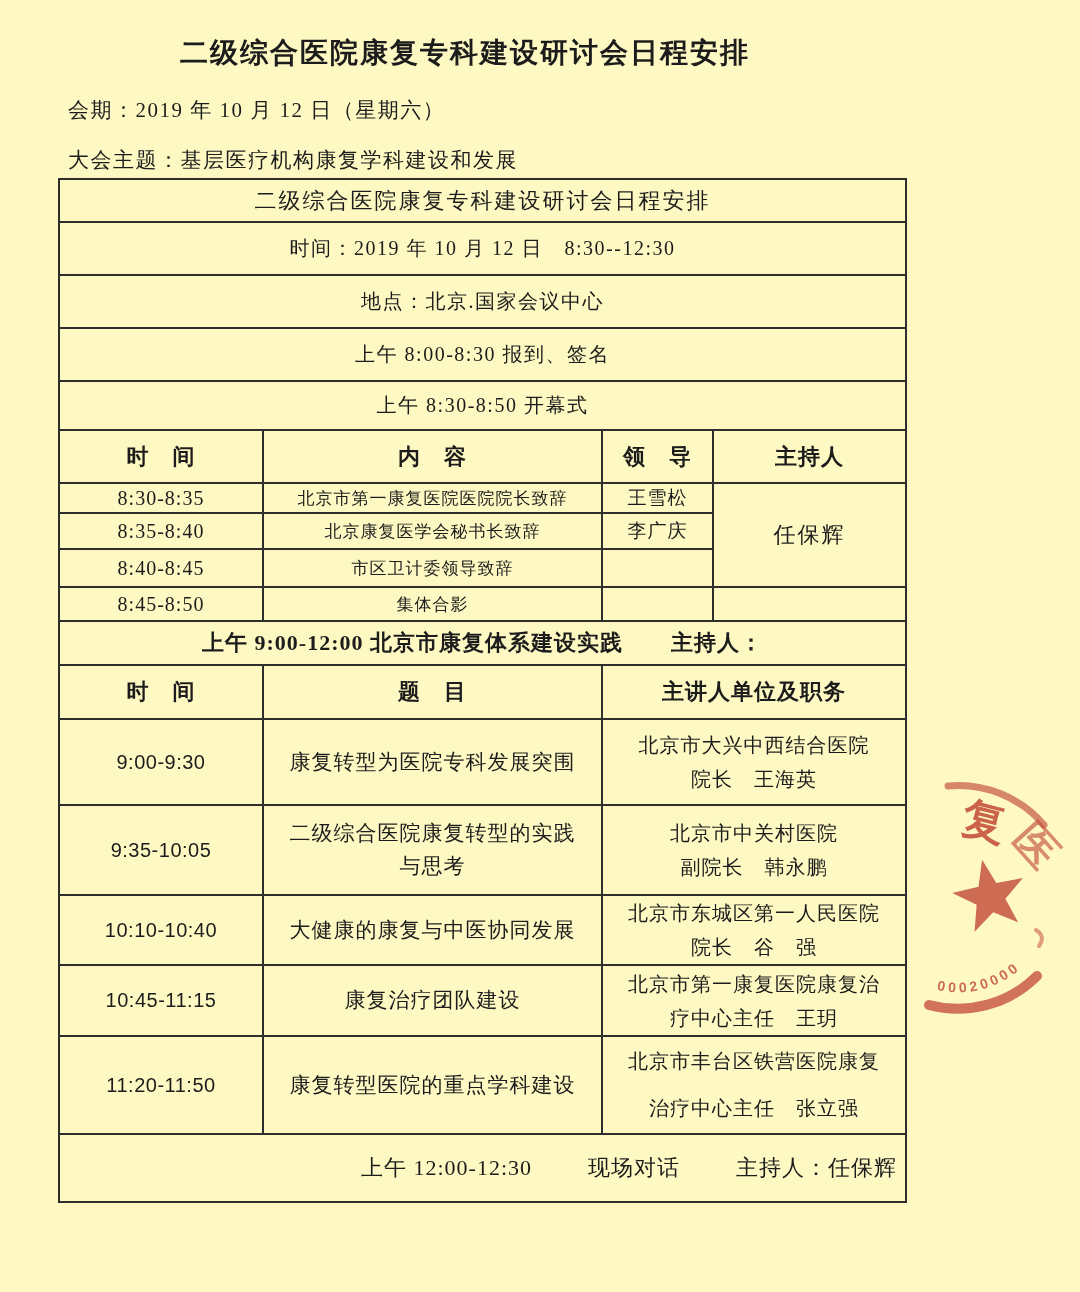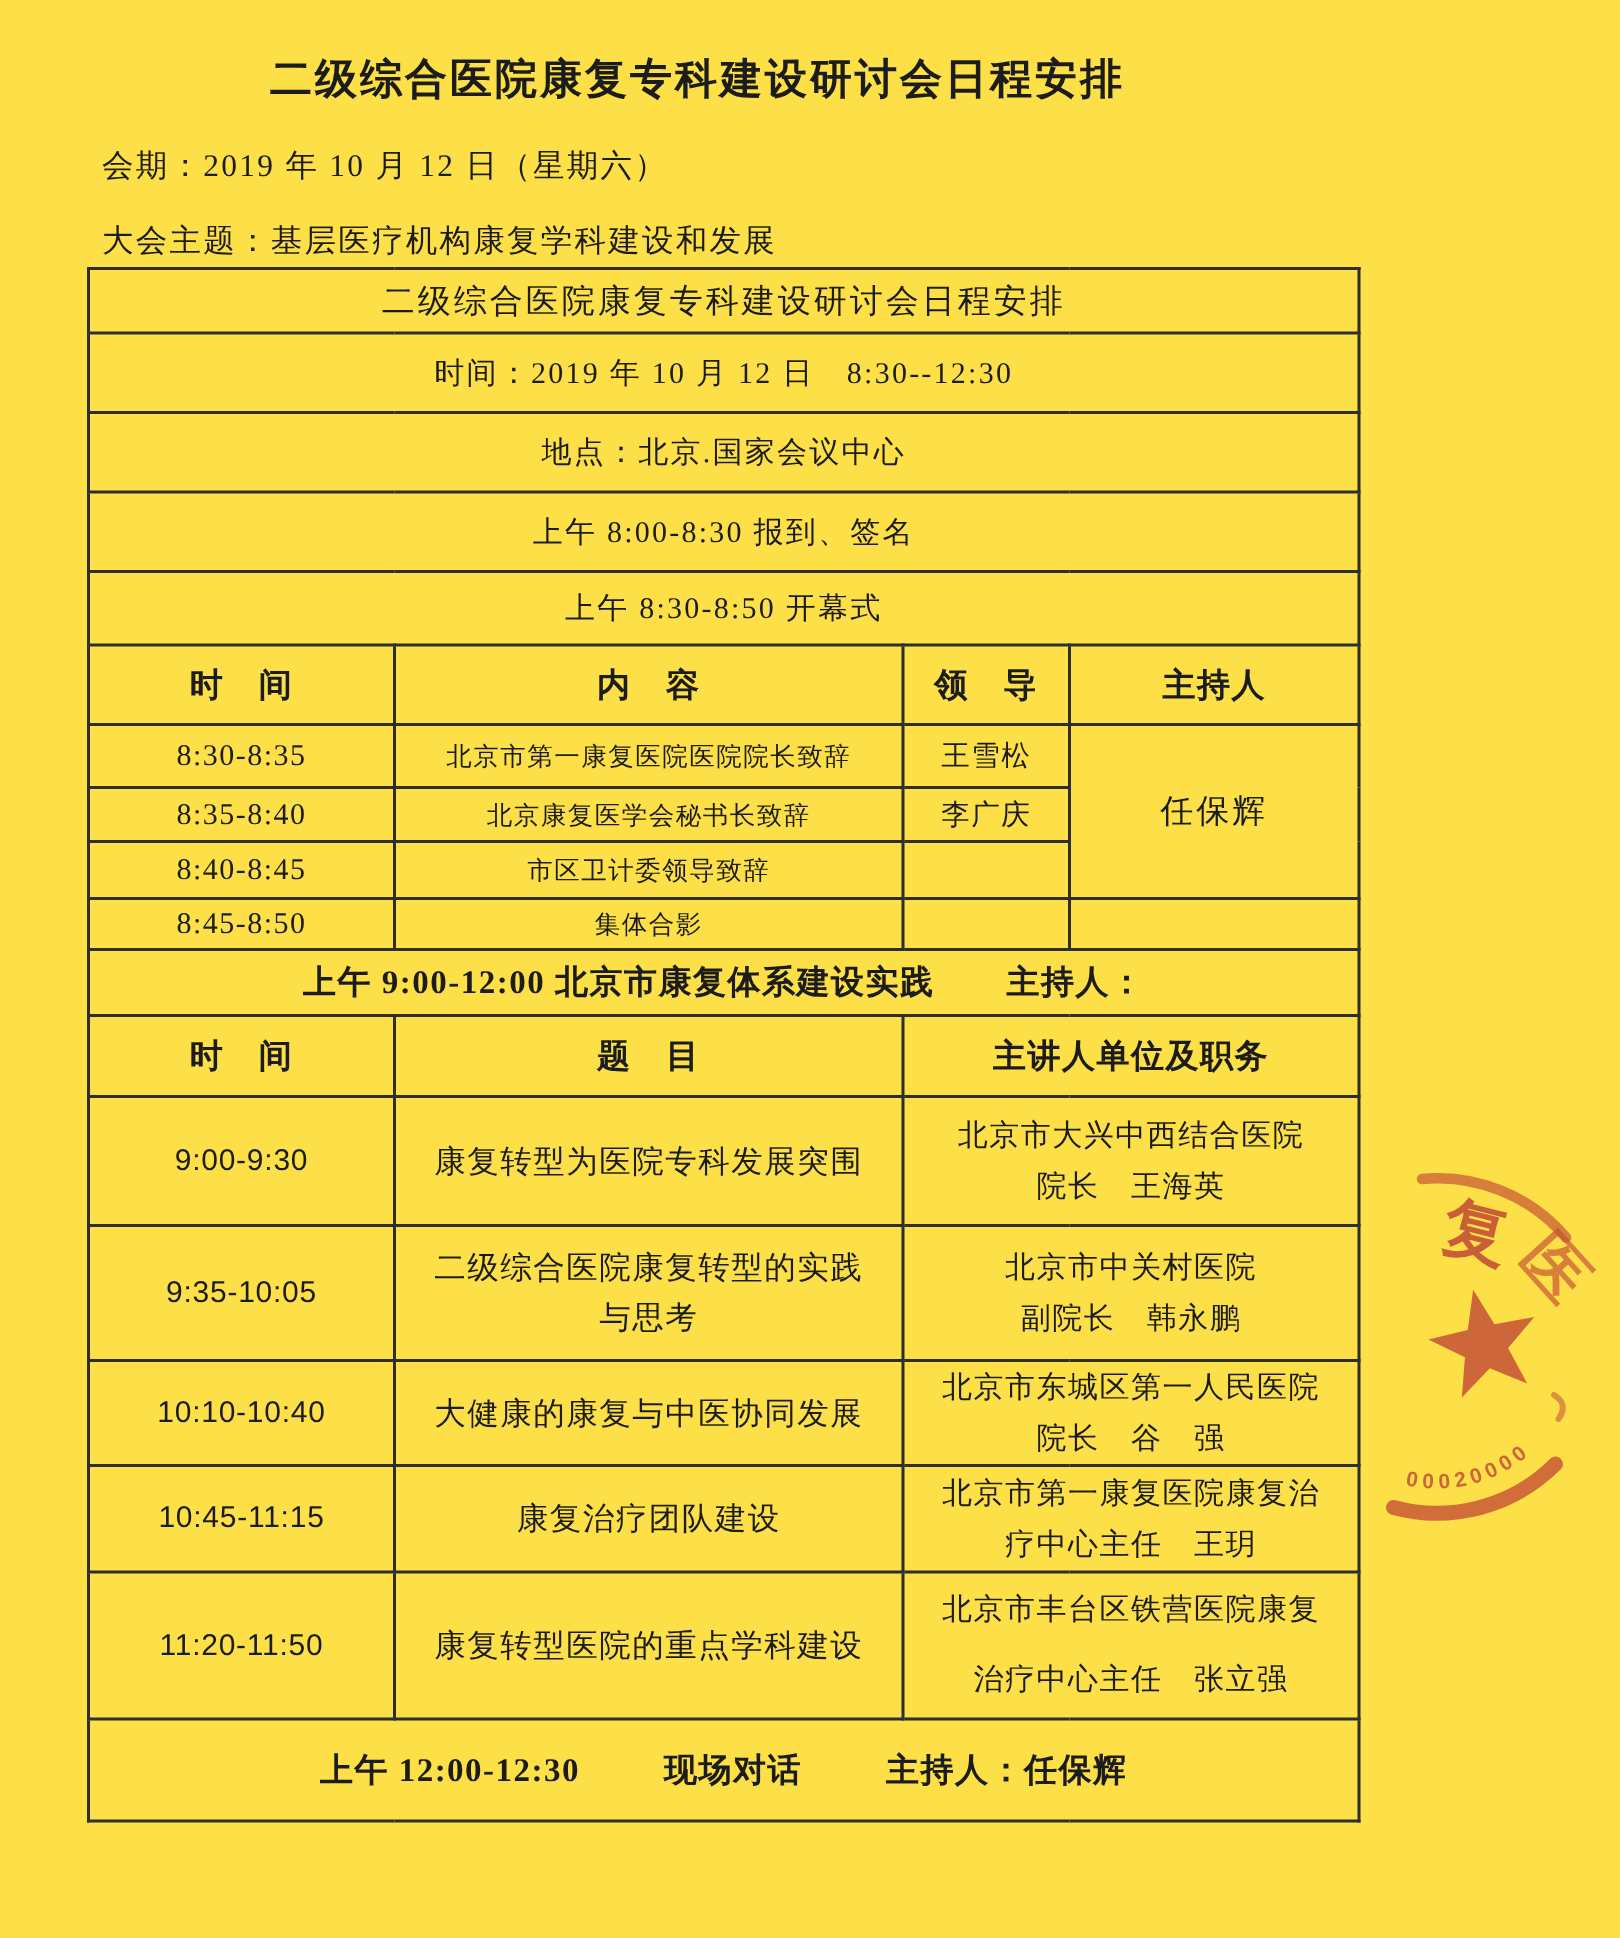--- a/index.html
+++ b/index.html
@@ -1,20 +1,20 @@
 <!DOCTYPE html>
 <html style="--color-stamp: #c04434; --color-border: #2e2e2e; --color-text: #1c1c1c;"><head>
 <meta charset="utf-8">
 <style>
   html, body { margin: 0; padding: 0; background: #ffffff; }
   .page {
     position: relative;
     width: 1080px;
     height: 1292px;
-    background: #fde047;
+    background: #fef9c3;
     color: var(--color-text, #1c1c1c);
     font-family: "Liberation Serif", "DejaVu Serif", serif;
     overflow: hidden;
   }
   .doc-title {
     width: 930px;
     padding-top: 34px;
     text-align: center;
     font-size: 28px;
     font-weight: bold;
@@ -44,21 +44,21 @@
     padding: 0 8px;
     text-align: center;
     vertical-align: middle;
     font-weight: normal;
     overflow: hidden;
   }
   tr.rt  { height: 43px; }
   tr.ri  { height: 53px; }
   tr.ri2 { height: 49px; }
   tr.rh  { height: 53px; }
-  tr.ro0 { height: 42px; }
+  tr.ro0 { height: 30px; }
   tr.ro1 { height: 36px; }
   tr.ro2 { height: 38px; }
   tr.ro3 { height: 34px; }
   tr.rst { height: 44px; }
   tr.rh2 { height: 54px; }
   tr.rs0 { height: 86px; border-radius: 27px; }
   tr.rs1 { height: 90px; border-radius: 16px; }
   tr.rs2 { height: 70px; }
   tr.rs3 { height: 71px; }
   tr.rs4 { height: 98px; }
@@ -79,22 +79,22 @@
   }
   .stime {
     font-family: "Liberation Sans", "DejaVu Sans", sans-serif;
     font-size: 20px; font-weight: bold; letter-spacing: 0.5px;
   }
   .stopic { text-align: left; padding-left: 13px; font-size: 21px; letter-spacing: 1px; line-height: 1.55; }
   .sspeaker { font-size: 20px; letter-spacing: 1px; line-height: 1.7; }
   tr.rs4 .sspeaker { line-height: 2.35; border-radius: 22px; }
 
   .foot {
-    display: flex; justify-content: center; align-items: center; gap: 56px;
-    font-size: 22px; font-weight: bold; letter-spacing: 1px;
+    display: flex; justify-content: flex-end; align-items: center; gap: 56px;
+    font-size: 22px; font-weight: normal; letter-spacing: 1px;
   }
 
   
   svg.stamp {
     position: absolute; left: 890px; top: 752px;
     color: var(--color-stamp, #c04434);
     opacity: 0.92;
   }
   .stamp .arc  { stroke: currentColor; stroke-width: 7; fill: none; opacity: .68; stroke-linecap: round; }
   .stamp .arcB { stroke-width: 10; opacity: .8; }

